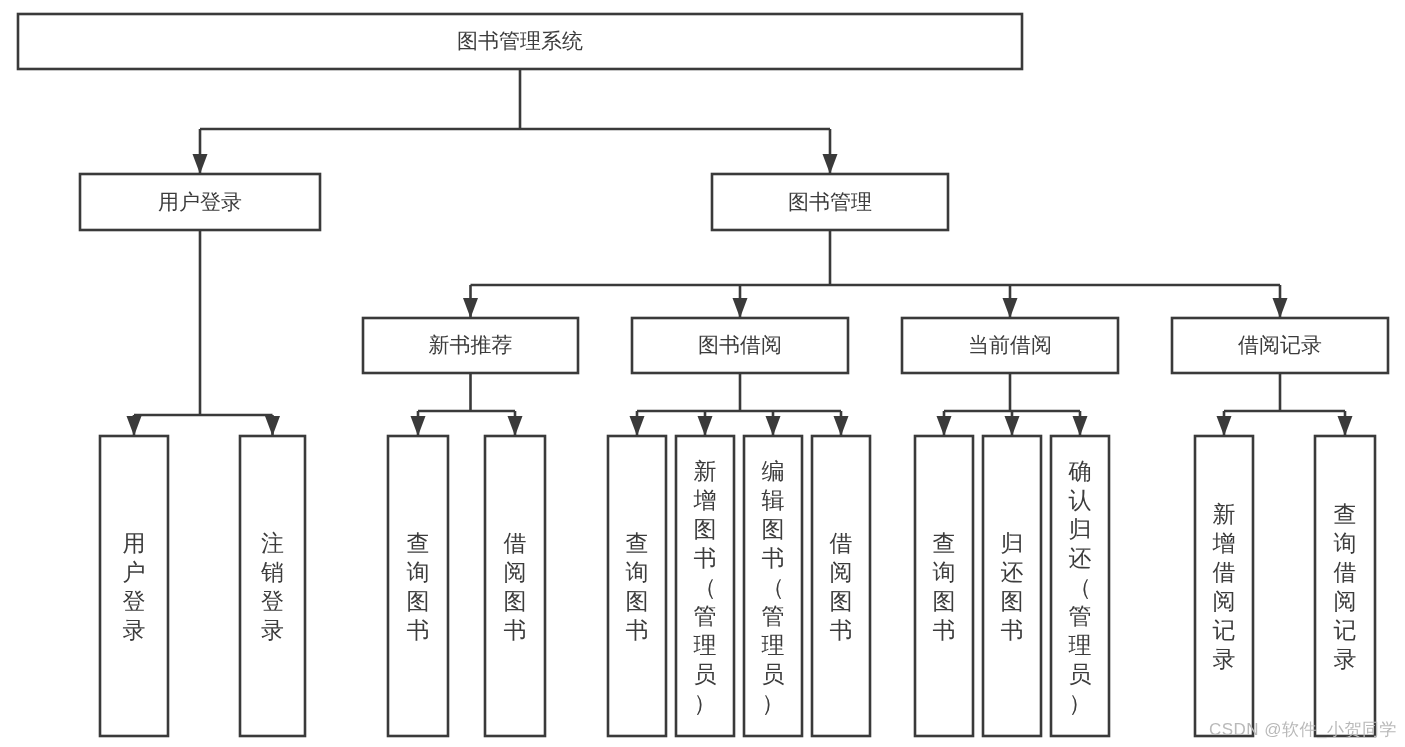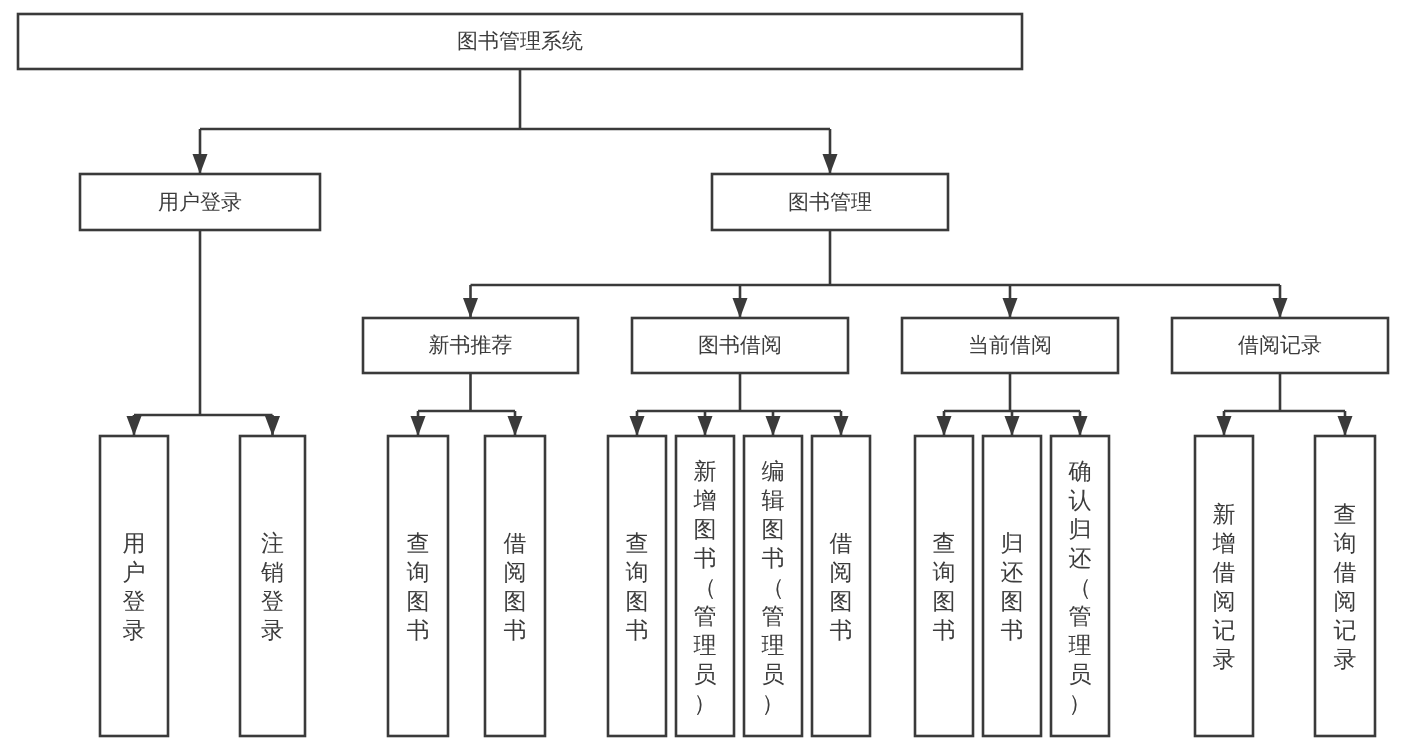--- a/index.html
+++ b/index.html
@@ -215,13 +215,14 @@
         <g>
           <rect x="1195" y="436" width="58" height="300" class="node-rect"></rect>
           <text x="1224" y="522" class="node-label-vert"><tspan x="1224" dy="0">新</tspan><tspan x="1224" dy="29">增</tspan><tspan x="1224" dy="29">借</tspan><tspan x="1224" dy="29">阅</tspan><tspan x="1224" dy="29">记</tspan><tspan x="1224" dy="29">录</tspan></text>
         </g>
         <g>
           <rect x="1315" y="436" width="60" height="300" class="node-rect"></rect>
           <text x="1345" y="522" class="node-label-vert"><tspan x="1345" dy="0">查</tspan><tspan x="1345" dy="29">询</tspan><tspan x="1345" dy="29">借</tspan><tspan x="1345" dy="29">阅</tspan><tspan x="1345" dy="29">记</tspan><tspan x="1345" dy="29">录</tspan></text>
         </g>
       </g>
   </svg>
+  <div class="watermark">CSDN @软件_小贺同学</div>
 </div>
 
 </body></html>

